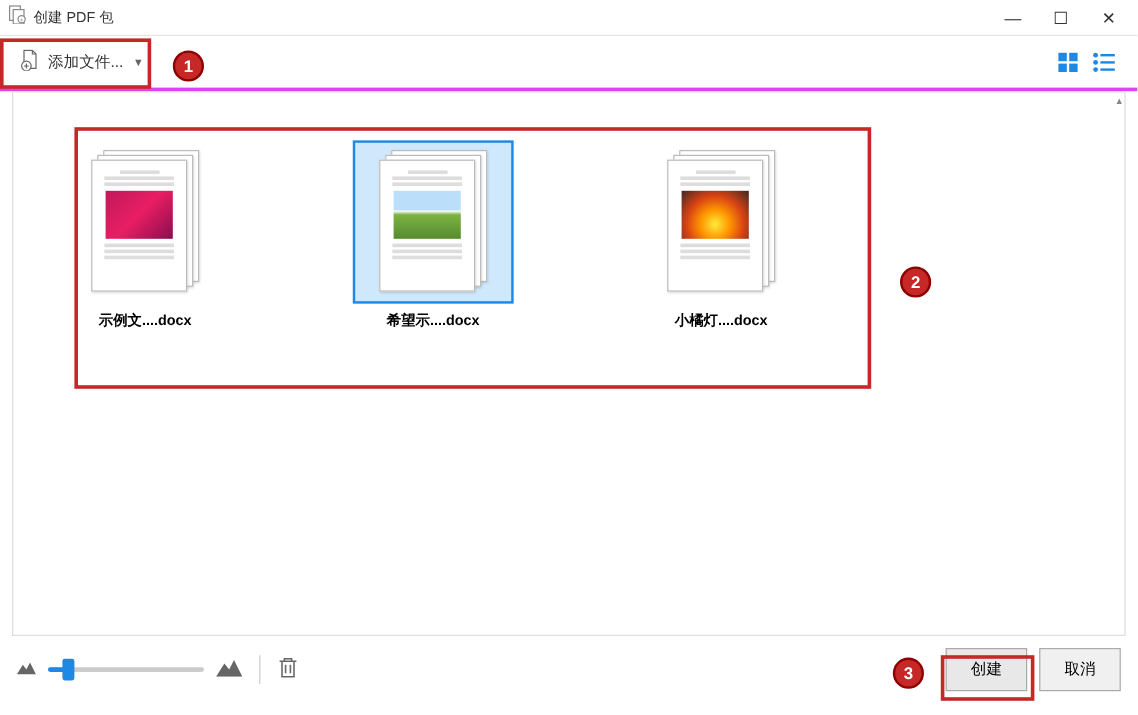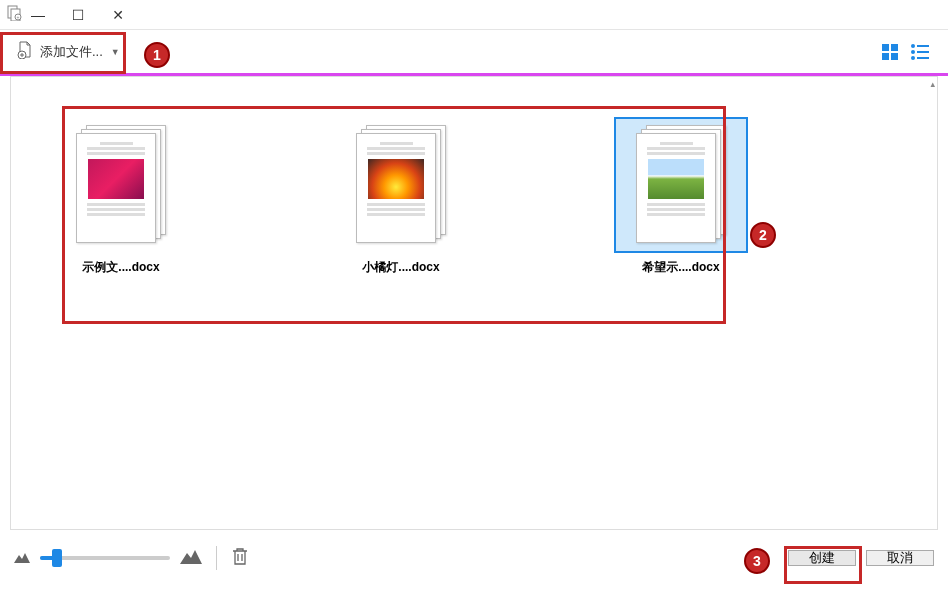--- a/index.html
+++ b/index.html
@@ -14,21 +14,21 @@
 
 
 .toolbar { height: 46px; display: flex; align-items: center; padding: 0 8px; border-bottom: 3px solid #d946ef; position: relative; }
 .add-files { display: flex; align-items: center; gap: 6px; padding: 4px 8px; font-size: 13px; color: #333; cursor: pointer; }
 .add-files .caret { font-size: 9px; color: #666; margin-left: 2px; }
 .toolbar-right { margin-left: auto; display: flex; gap: 10px; padding-right: 10px; }
 .view-btn { cursor: pointer; display: flex; align-items: center; justify-content: center; }
 
 
 .content-wrap { position: relative; height: 454px; border: 1px solid #ddd; margin: 0 10px; }
-.content { padding: 40px 30px; display: flex; gap: 120px; align-items: flex-start; overflow: auto; height: 100%; }
+.content { padding: 40px 30px; display: flex; gap: 80px; align-items: flex-start; overflow: auto; height: 100%; }
 .scrollbar-arrow { position: absolute; right: 2px; top: 2px; font-size: 9px; color: #888; }
 
 .file-item { display: flex; flex-direction: column; align-items: center; width: 160px; cursor: pointer; }
 .file-item.selected .thumb-wrap { background: #cfe8fb; border: 2px solid #1e88e5; padding: 6px 20px; }
 .thumb-wrap { padding: 8px 22px; }
 .stack { position: relative; width: 90px; height: 120px; }
 .page { position: absolute; width: 80px; height: 110px; background: #fff; border: 1px solid #bbb; box-shadow: 1px 1px 2px rgba(0,0,0,0.15); }
 .page.p3 { top: 0; left: 10px; }
 .page.p2 { top: 4px; left: 5px; }
 .page.p1 { top: 8px; left: 0; padding: 6px; }
@@ -43,21 +43,21 @@
 
 
 .footer { height: 56px; display: flex; align-items: center; padding: 0 14px; }
 .zoom-icon { color: #555; }
 .slider { width: 130px; height: 4px; background: #ccc; margin: 0 10px; position: relative; border-radius: 2px; }
 .slider .track { position: absolute; height: 4px; background: #1e88e5; width: 16px; left: 0; border-radius: 2px; }
 .slider .thumb { position: absolute; width: 10px; height: 18px; background: #1e88e5; top: -7px; left: 12px; border-radius: 2px; }
 .divider { width: 1px; height: 24px; background: #ccc; margin: 0 14px; }
 .trash-icon { color: #666; cursor: pointer; }
 .footer-right { margin-left: auto; display: flex; align-items: center; gap: 10px; }
-.btn { min-width: 68px; height: 16px; border: 1px solid #aaa; background: #f0f0f0; font-size: 13px; cursor: pointer; display: flex; align-items: center; justify-content: center; }
+.btn { min-width: 68px; height: 36px; border: 1px solid #aaa; background: #f0f0f0; font-size: 13px; cursor: pointer; display: flex; align-items: center; justify-content: center; }
 .btn.primary { background: #e8e8e8; }
 
 
 .callout-box { position: absolute; border: 3px solid #c62828; pointer-events: none; }
 .callout-num { position: absolute; width: 26px; height: 26px; border-radius: 50%; background: #c62828; color: #fff; font-weight: bold; font-size: 14px; display: flex; align-items: center; justify-content: center; border: 2px solid #8e0000; pointer-events: none; }
 
 #box1 { top: 32px; left: 0; width: 126px; height: 42px; }
 #num1 { top: 42px; left: 144px; }
 #box2 { top: 106px; left: 62px; width: 664px; height: 218px; }
 #num2 { top: 222px; left: 750px; }
@@ -69,20 +69,21 @@
 
 <div class="titlebar">
   <span class="app-icon">
     <svg width="16" height="16" viewBox="0 0 16 16">
         <rect x="2" y="1" width="9" height="12" fill="none" stroke="#888" stroke-width="1"></rect>
         <rect x="5" y="4" width="9" height="12" fill="#fff" stroke="#888" stroke-width="1"></rect>
         <circle cx="12" cy="12" r="3" fill="#fff" stroke="#888"></circle>
         <text x="12" y="14" font-size="5" text-anchor="middle" fill="#888">+</text>
       </svg>
   </span>
+  <span class="title">创建 PDF 包</span>
   <div class="win-btns">
     <span class="win-btn">―</span>
     <span class="win-btn">☐</span>
     <span class="win-btn">✕</span>
   </div>
 </div>
 
 <div class="toolbar">
   <div class="add-files">
     <span>
@@ -133,56 +134,56 @@
           <div class="doc-lines"></div>
           <div class="img-box img-pink"></div>
           <div class="doc-lines"></div>
           <div class="doc-lines"></div>
           <div class="doc-lines"></div>
         </div>
       </div>
     </div>
     <div class="file-label">示例文....docx</div>
   </div>
+      <div class="file-item selected">
+    <div class="thumb-wrap">
+      <div class="stack">
+        <div class="page p3"></div>
+        <div class="page p2"></div>
+        <div class="page p1">
+          <div class="doc-lines short"></div>
+          <div class="doc-lines"></div>
+          <div class="doc-lines"></div>
+          <div class="img-box img-field"></div>
+          <div class="doc-lines"></div>
+          <div class="doc-lines"></div>
+          <div class="doc-lines"></div>
+        </div>
+      </div>
+    </div>
+    <div class="file-label">希望示....docx</div>
+  </div>
       <div class="file-item">
     <div class="thumb-wrap">
       <div class="stack">
         <div class="page p3"></div>
         <div class="page p2"></div>
         <div class="page p1">
           <div class="doc-lines short"></div>
           <div class="doc-lines"></div>
           <div class="doc-lines"></div>
           <div class="img-box img-fire"></div>
           <div class="doc-lines"></div>
           <div class="doc-lines"></div>
           <div class="doc-lines"></div>
         </div>
       </div>
     </div>
     <div class="file-label">小橘灯....docx</div>
   </div>
-      <div class="file-item selected">
-    <div class="thumb-wrap">
-      <div class="stack">
-        <div class="page p3"></div>
-        <div class="page p2"></div>
-        <div class="page p1">
-          <div class="doc-lines short"></div>
-          <div class="doc-lines"></div>
-          <div class="doc-lines"></div>
-          <div class="img-box img-field"></div>
-          <div class="doc-lines"></div>
-          <div class="doc-lines"></div>
-          <div class="doc-lines"></div>
-        </div>
-      </div>
-    </div>
-    <div class="file-label">希望示....docx</div>
-  </div>
     </div>
 </div>
 
 <div class="footer">
   <span class="zoom-icon">
     <svg width="16" height="12" viewBox="0 0 16 12">
         <path d="M0 12 L5 4 L8 8 L11 2 L16 12 Z" fill="#666"></path>
       </svg>
   </span>
   <div class="slider">

